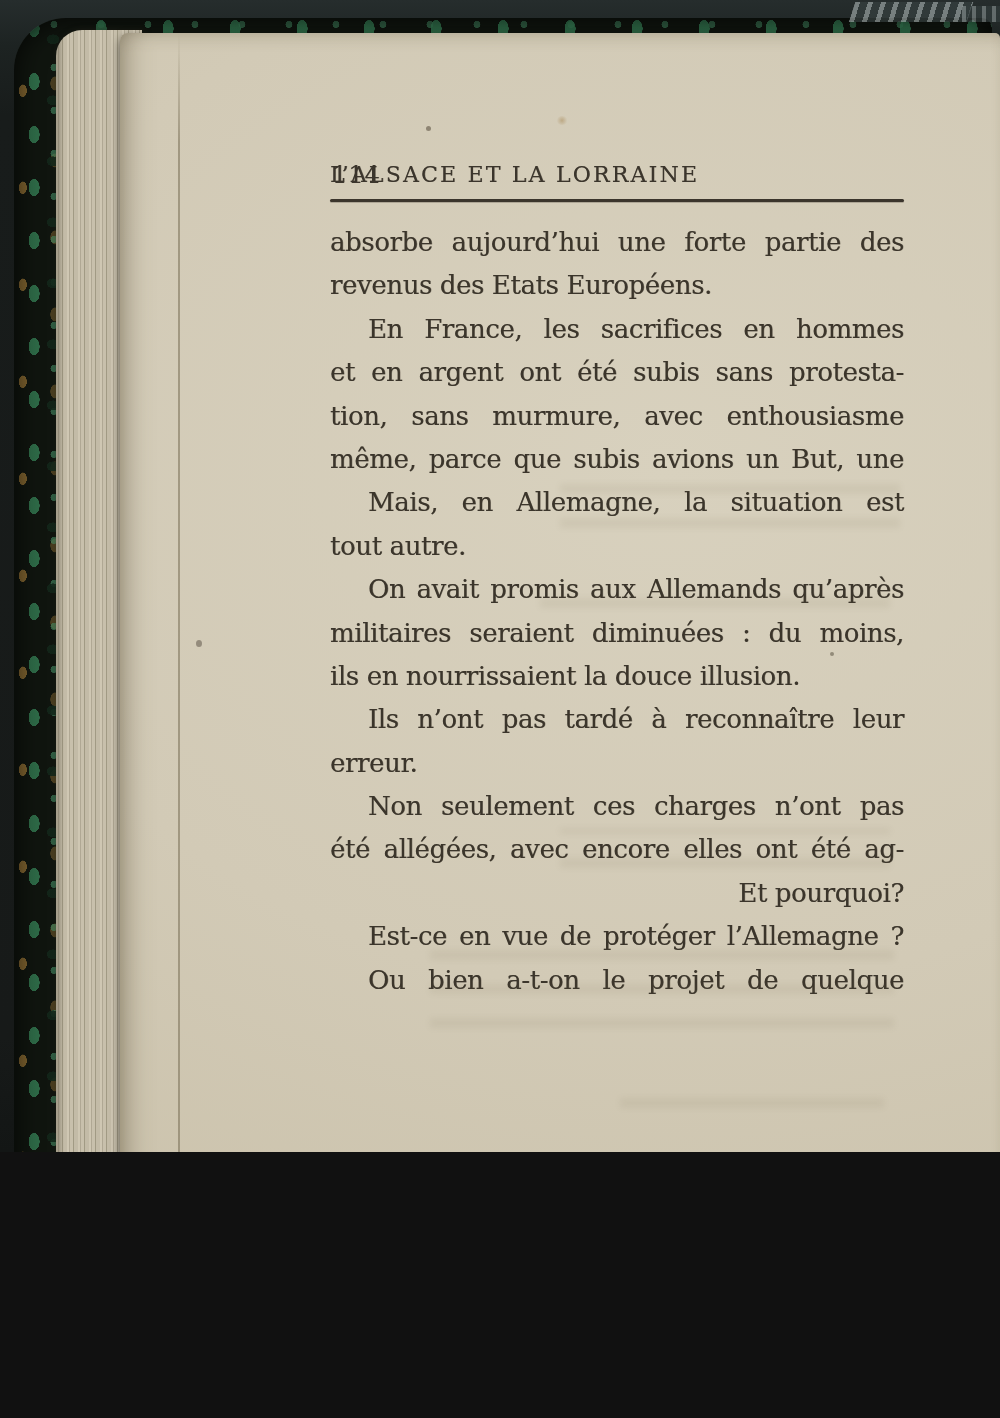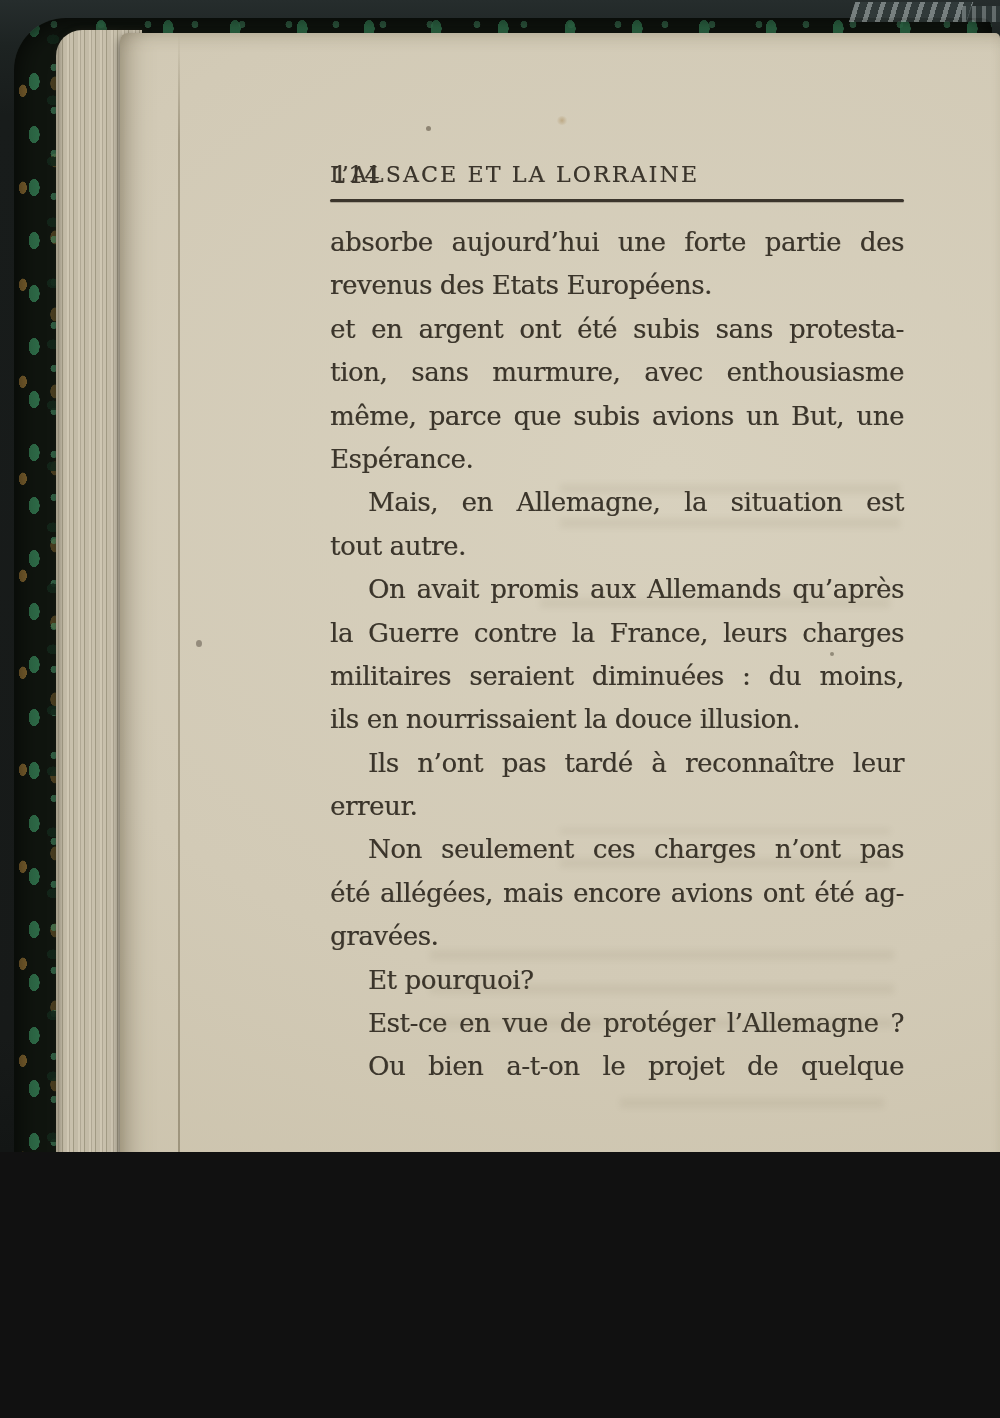--- a/index.html
+++ b/index.html
@@ -79,21 +79,21 @@
     box-shadow:0 1px 0 rgba(59,53,44,.25);
   }
   
   .body{
     position:absolute;left:330px;top:221px;width:574px;
     font-size:26px;line-height:43.4px;letter-spacing:-0.4px;
     color:#3b352b;text-shadow:.4px .3px .3px rgba(59,53,44,.5);
   }
   .line{height:43.4px;white-space:nowrap;}
   .line.j{text-align:justify;text-align-last:justify;white-space:normal;}
-  .line.i{text-indent:38px;}
+  .line.i{text-indent:38px;text-align:right;}
   
   .ghost{position:absolute;opacity:.09;filter:blur(3px);pointer-events:none;
     background:repeating-linear-gradient(0deg, transparent 0 24px, rgba(110,100,70,.9) 24px 34px);}
   .g1{left:560px;top:478px;width:340px;height:74px;}
   .g2{left:540px;top:588px;width:350px;height:44px;}
   .g3{left:560px;top:828px;width:330px;height:64px;}
   .g4{left:430px;top:948px;width:464px;height:104px;}
   .g5{left:620px;top:1088px;width:264px;height:44px;}
   
   .speck{position:absolute;border-radius:50%;pointer-events:none;}
@@ -117,35 +117,33 @@
   <div class="page"></div>
   <div class="page-edge-line"></div>
 
   <div class="pagenum">114</div>
   <div class="title">L’ALSACE ET LA LORRAINE</div>
   <div class="rule"></div>
 
   <div class="body">
     <div class="line j">absorbe aujourd’hui une forte partie des</div>
     <div class="line">revenus des Etats Européens.</div>
+    <div class="line j i">En France, les sacrifices en hommes</div>
     <div class="line j">et en argent ont été subis sans protesta-</div>
     <div class="line j">tion, sans murmure, avec enthousiasme</div>
     <div class="line j">même, parce que subis avions un But, une</div>
-    <div class="line">Espérance.</div>
     <div class="line j i">Mais, en Allemagne, la situation est</div>
     <div class="line">tout autre.</div>
     <div class="line j i">On avait promis aux Allemands qu’après</div>
-    <div class="line j">la Guerre contre la France, leurs charges</div>
     <div class="line j">militaires seraient diminuées : du moins,</div>
     <div class="line">ils en nourrissaient la douce illusion.</div>
     <div class="line j i">Ils n’ont pas tardé à reconnaître leur</div>
     <div class="line">erreur.</div>
     <div class="line j i">Non seulement ces charges n’ont pas</div>
-    <div class="line j">été allégées, mais encore avions ont été ag-</div>
-    <div class="line">gravées.</div>
+    <div class="line j">été allégées, avec encore elles ont été ag-</div>
     <div class="line i">Et pourquoi?</div>
     <div class="line j i">Est-ce en vue de protéger l’Allemagne ?</div>
     <div class="line j i">Ou bien a-t-on le projet de quelque</div>
   </div>
 
   <div class="ghost g1"></div>
   <div class="ghost g2"></div>
   <div class="ghost g3"></div>
   <div class="ghost g4"></div>
   <div class="ghost g5"></div>

